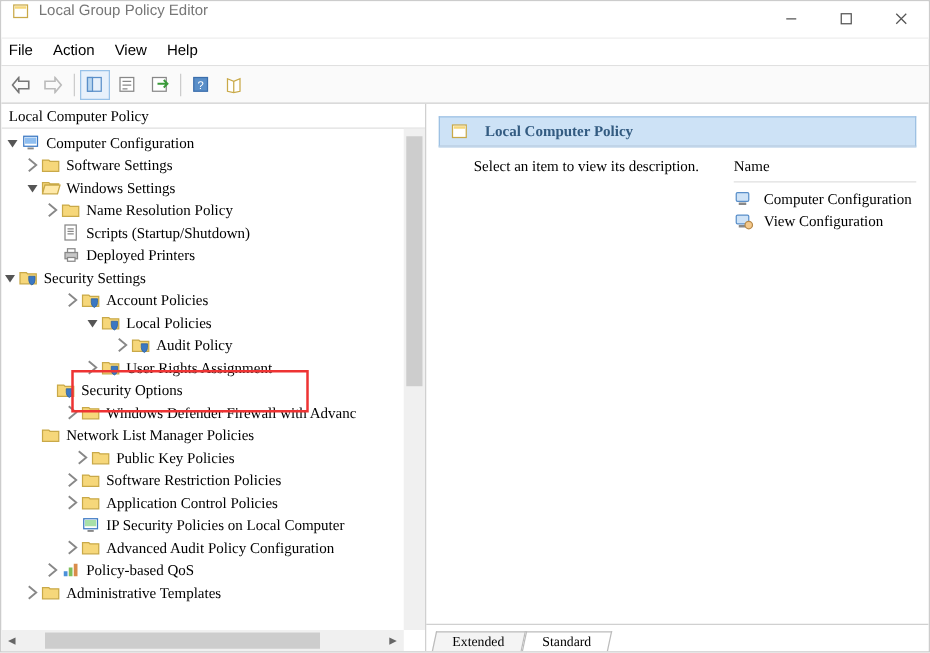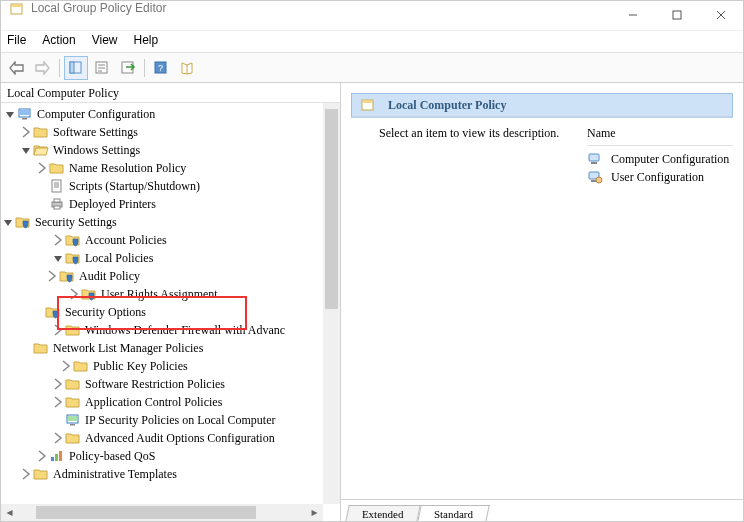--- a/index.html
+++ b/index.html
@@ -302,157 +302,157 @@
             </svg>
           </span>
         <span class="ic">
             <svg width="16" height="16">
               <use href="#folder-shield"></use>
             </svg>
           </span>
         <span class="lbl">Account Policies</span>
       </div>
 
+      <div class="node" style="padding-left:66px">
+        <span class="twisty">
+            <svg width="14" height="14">
+              <use href="#twisty-open"></use>
+            </svg>
+          </span>
+        <span class="ic">
+            <svg width="16" height="16">
+              <use href="#folder-shield"></use>
+            </svg>
+          </span>
+        <span class="lbl">Local Policies</span>
+      </div>
+
+      <div class="node" style="padding-left:90px">
+        <span class="twisty">
+            <svg width="14" height="14">
+              <use href="#twisty-closed"></use>
+            </svg>
+          </span>
+        <span class="ic">
+            <svg width="16" height="16">
+              <use href="#folder-shield"></use>
+            </svg>
+          </span>
+        <span class="lbl">Audit Policy</span>
+      </div>
+
+      <div class="node" style="padding-left:66px">
+        <span class="twisty">
+            <svg width="14" height="14">
+              <use href="#twisty-closed"></use>
+            </svg>
+          </span>
+        <span class="ic">
+            <svg width="16" height="16">
+              <use href="#folder-shield"></use>
+            </svg>
+          </span>
+        <span class="lbl">User Rights Assignment</span>
+      </div>
+
+      <div class="node" style="padding-left:44px">
+        <span class="ic">
+            <svg width="16" height="16">
+              <use href="#folder-shield"></use>
+            </svg>
+          </span>
+        <span class="lbl">Security Options</span>
+      </div>
+
       <div class="node" style="padding-left:50px">
         <span class="twisty">
             <svg width="14" height="14">
-              <use href="#twisty-open"></use>
-            </svg>
-          </span>
-        <span class="ic">
-            <svg width="16" height="16">
-              <use href="#folder-shield"></use>
-            </svg>
-          </span>
-        <span class="lbl">Local Policies</span>
-      </div>
-
-      <div class="node" style="padding-left:44px">
-        <span class="twisty">
-            <svg width="14" height="14">
-              <use href="#twisty-closed"></use>
-            </svg>
-          </span>
-        <span class="ic">
-            <svg width="16" height="16">
-              <use href="#folder-shield"></use>
-            </svg>
-          </span>
-        <span class="lbl">Audit Policy</span>
-      </div>
-
-      <div class="node" style="padding-left:66px">
-        <span class="twisty">
-            <svg width="14" height="14">
-              <use href="#twisty-closed"></use>
-            </svg>
-          </span>
-        <span class="ic">
-            <svg width="16" height="16">
-              <use href="#folder-shield"></use>
-            </svg>
-          </span>
-        <span class="lbl">User Rights Assignment</span>
-      </div>
-
-      <div class="node" style="padding-left:44px">
-        <span class="ic">
-            <svg width="16" height="16">
-              <use href="#folder-shield"></use>
-            </svg>
-          </span>
-        <span class="lbl">Security Options</span>
+              <use href="#twisty-closed"></use>
+            </svg>
+          </span>
+        <span class="ic">
+            <svg width="16" height="16">
+              <use href="#folder-closed"></use>
+            </svg>
+          </span>
+        <span class="lbl">Windows Defender Firewall with Advanc</span>
+      </div>
+
+      <div class="node" style="padding-left:32px">
+        <span class="ic">
+            <svg width="16" height="16">
+              <use href="#folder-closed"></use>
+            </svg>
+          </span>
+        <span class="lbl">Network List Manager Policies</span>
+      </div>
+
+      <div class="node" style="padding-left:58px">
+        <span class="twisty">
+            <svg width="14" height="14">
+              <use href="#twisty-closed"></use>
+            </svg>
+          </span>
+        <span class="ic">
+            <svg width="16" height="16">
+              <use href="#folder-closed"></use>
+            </svg>
+          </span>
+        <span class="lbl">Public Key Policies</span>
       </div>
 
       <div class="node" style="padding-left:50px">
         <span class="twisty">
             <svg width="14" height="14">
               <use href="#twisty-closed"></use>
             </svg>
           </span>
         <span class="ic">
             <svg width="16" height="16">
               <use href="#folder-closed"></use>
             </svg>
           </span>
-        <span class="lbl">Windows Defender Firewall with Advanc</span>
-      </div>
-
-      <div class="node" style="padding-left:32px">
-        <span class="ic">
-            <svg width="16" height="16">
-              <use href="#folder-closed"></use>
-            </svg>
-          </span>
-        <span class="lbl">Network List Manager Policies</span>
-      </div>
-
-      <div class="node" style="padding-left:58px">
-        <span class="twisty">
-            <svg width="14" height="14">
-              <use href="#twisty-closed"></use>
-            </svg>
-          </span>
-        <span class="ic">
-            <svg width="16" height="16">
-              <use href="#folder-closed"></use>
-            </svg>
-          </span>
-        <span class="lbl">Public Key Policies</span>
+        <span class="lbl">Software Restriction Policies</span>
       </div>
 
       <div class="node" style="padding-left:50px">
         <span class="twisty">
             <svg width="14" height="14">
               <use href="#twisty-closed"></use>
             </svg>
           </span>
         <span class="ic">
             <svg width="16" height="16">
               <use href="#folder-closed"></use>
             </svg>
           </span>
-        <span class="lbl">Software Restriction Policies</span>
+        <span class="lbl">Application Control Policies</span>
+      </div>
+
+      <div class="node" style="padding-left:64px">
+        <span class="ic">
+            <svg width="16" height="16">
+              <use href="#monitor-green"></use>
+            </svg>
+          </span>
+        <span class="lbl">IP Security Policies on Local Computer</span>
       </div>
 
       <div class="node" style="padding-left:50px">
         <span class="twisty">
             <svg width="14" height="14">
               <use href="#twisty-closed"></use>
             </svg>
           </span>
         <span class="ic">
             <svg width="16" height="16">
               <use href="#folder-closed"></use>
             </svg>
           </span>
-        <span class="lbl">Application Control Policies</span>
-      </div>
-
-      <div class="node" style="padding-left:64px">
-        <span class="ic">
-            <svg width="16" height="16">
-              <use href="#monitor-green"></use>
-            </svg>
-          </span>
-        <span class="lbl">IP Security Policies on Local Computer</span>
-      </div>
-
-      <div class="node" style="padding-left:50px">
-        <span class="twisty">
-            <svg width="14" height="14">
-              <use href="#twisty-closed"></use>
-            </svg>
-          </span>
-        <span class="ic">
-            <svg width="16" height="16">
-              <use href="#folder-closed"></use>
-            </svg>
-          </span>
-        <span class="lbl">Advanced Audit Options Configuration</span>
+        <span class="lbl">Advanced Audit Policy Configuration</span>
       </div>
 
       <div class="node" style="padding-left:34px">
         <span class="twisty">
             <svg width="14" height="14">
               <use href="#twisty-closed"></use>
             </svg>
           </span>
         <span class="ic">
             <svg width="16" height="16">
@@ -513,21 +513,21 @@
                 </svg>
               </span>
             <span>Computer Configuration</span>
           </div>
           <div class="item">
             <span class="ic">
                 <svg width="16" height="16">
                   <use href="#user-pc"></use>
                 </svg>
               </span>
-            <span>User Configuration</span>
+            <span>View Configuration</span>
           </div>
         </div>
       </div>
       <div style="flex:1"></div>
     </div>
     <div class="tabs">
       <div class="tab"><span>Extended</span></div>
       <div class="tab front"><span>Standard</span></div>
     </div>
   </div>

